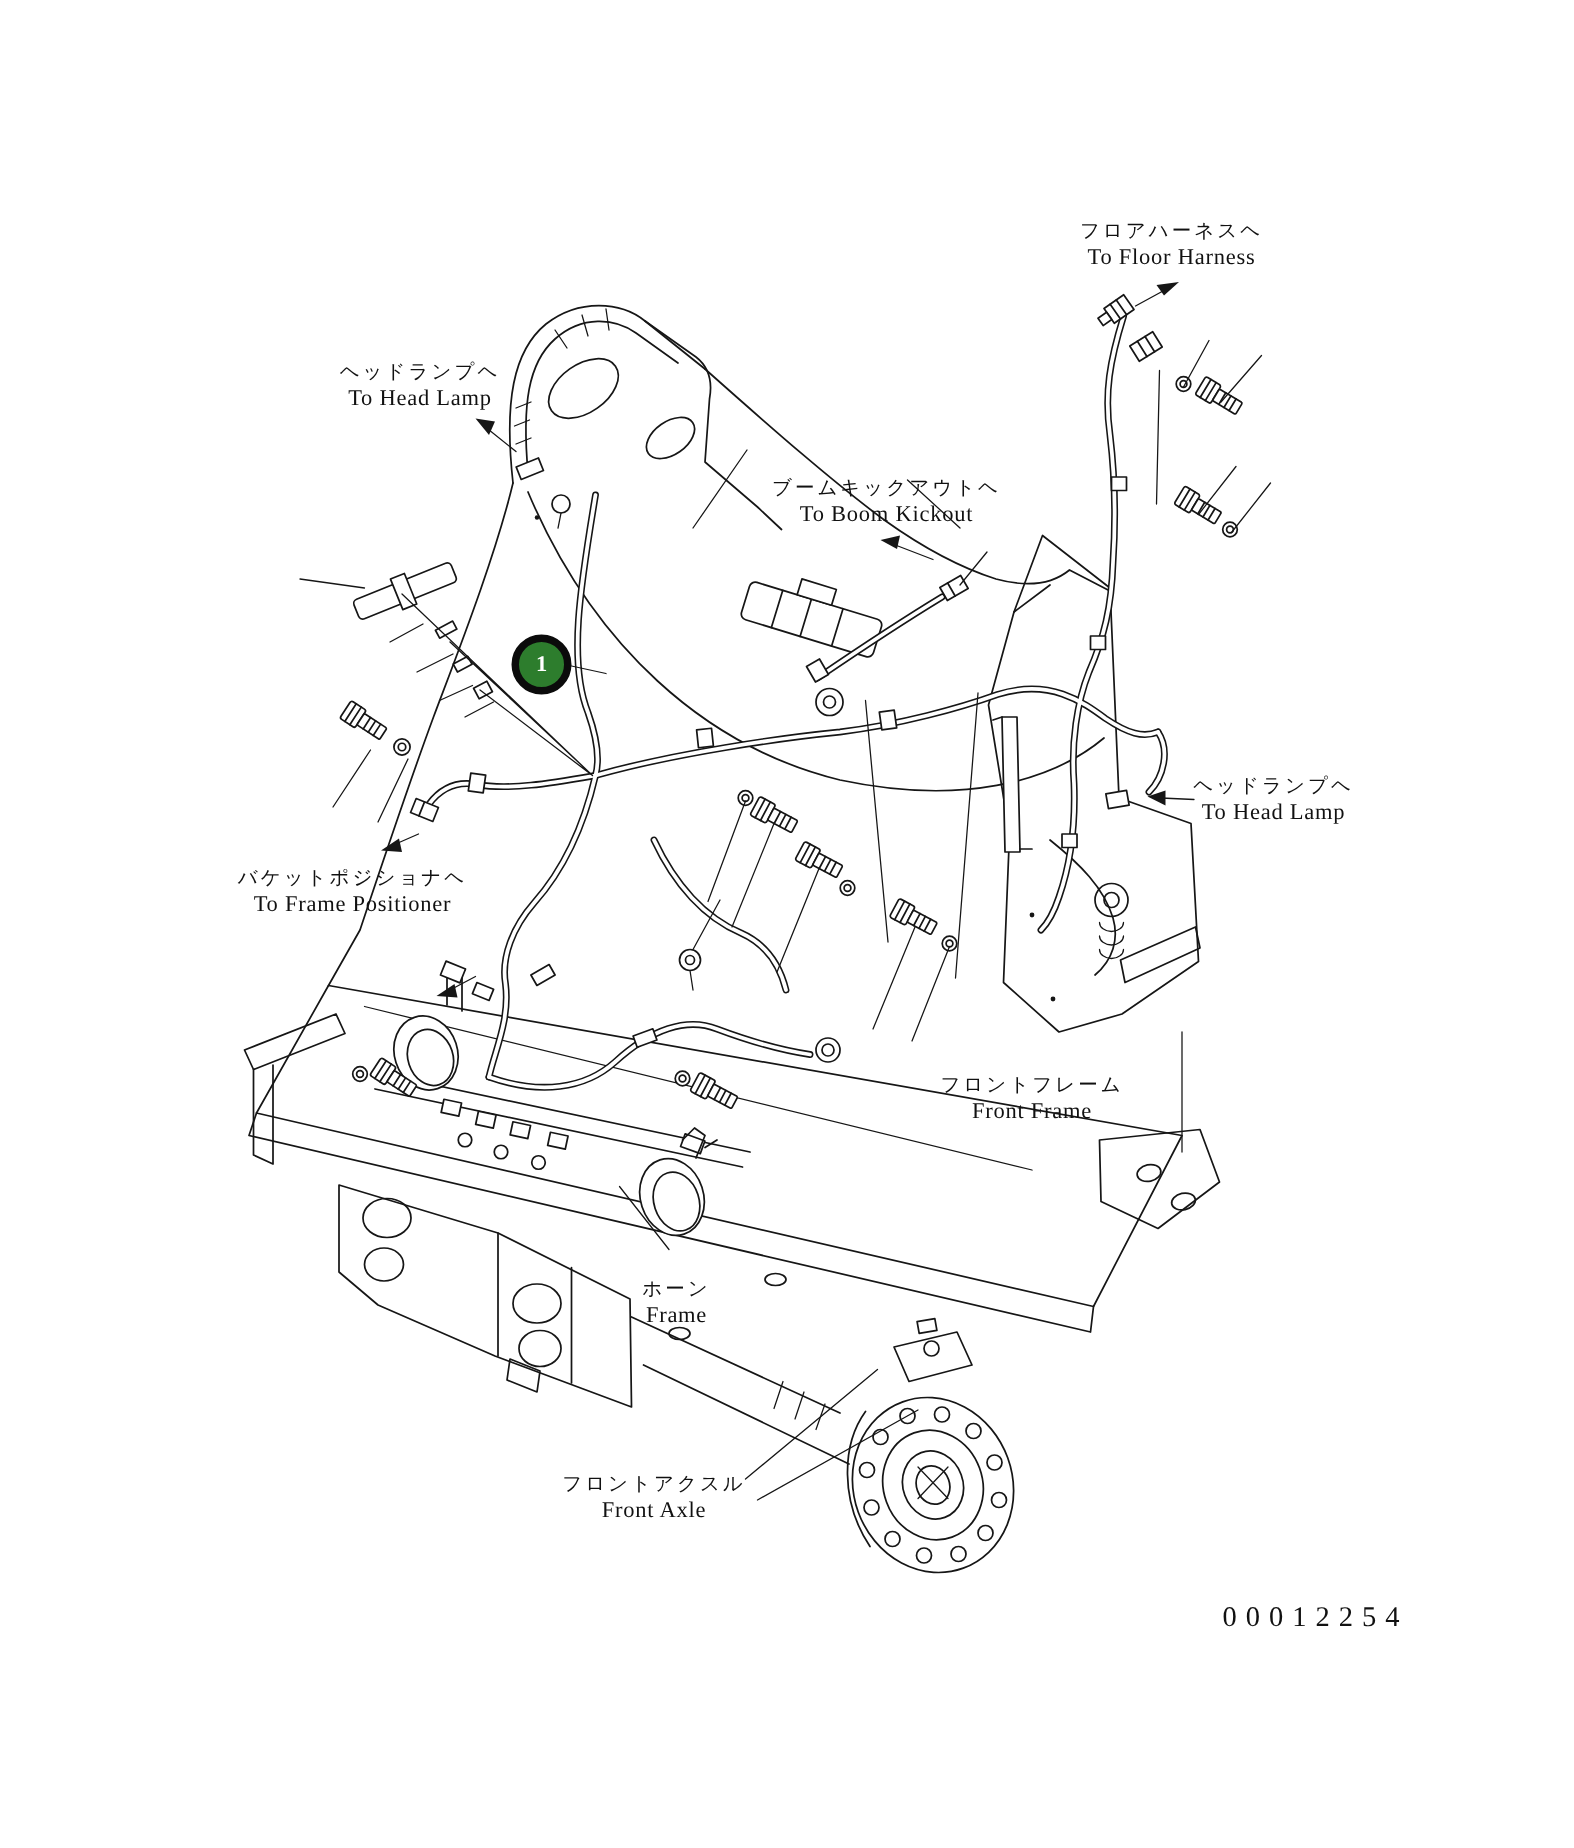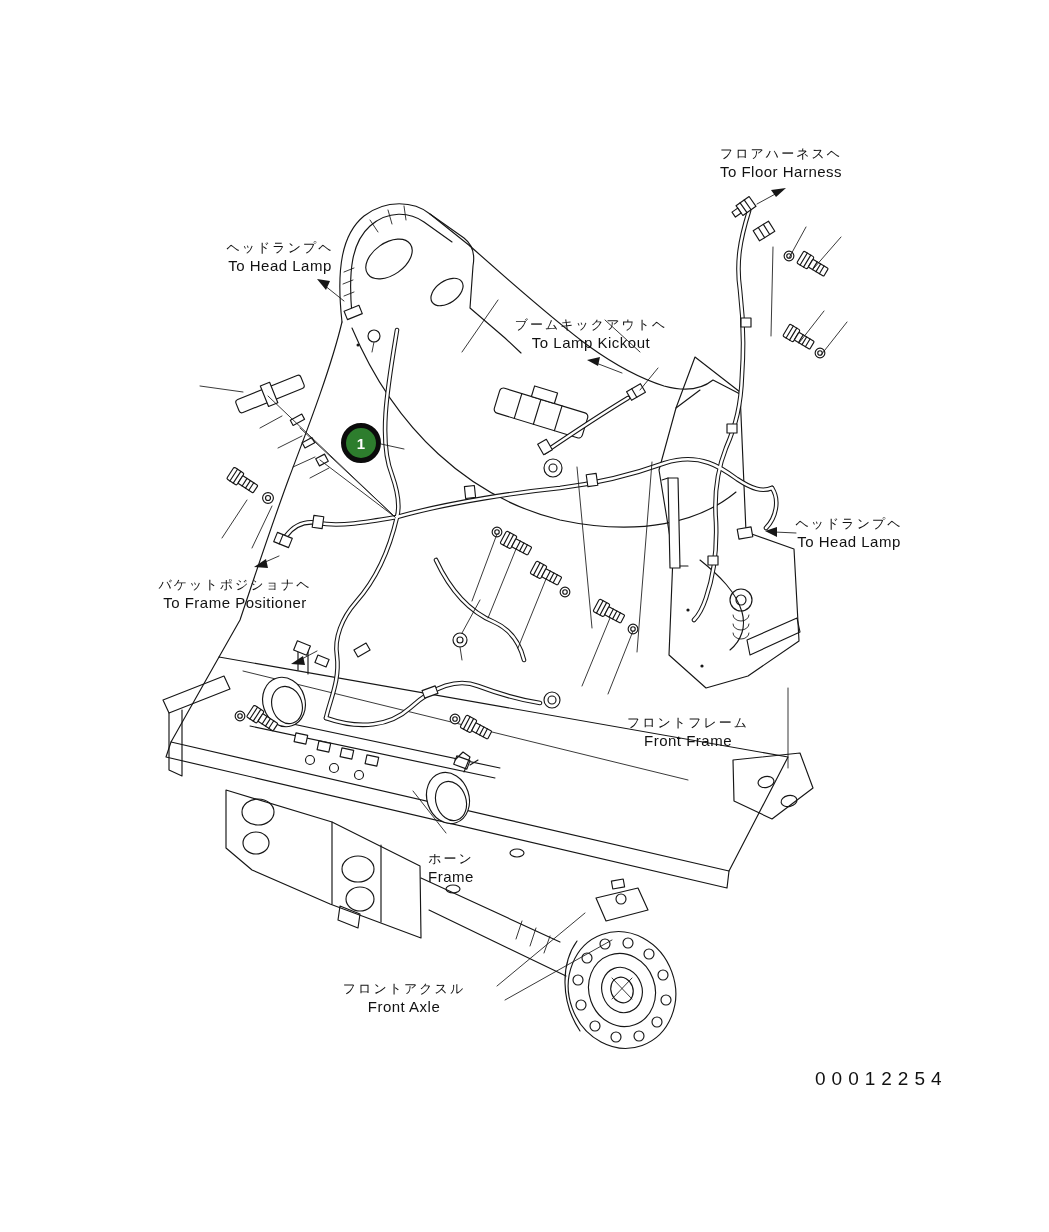--- a/index.html
+++ b/index.html
@@ -1,17 +1,17 @@
 <!DOCTYPE html>
 <html><head>
 <meta charset="utf-8">
 <style>
   html,body{margin:0;padding:0;background:#fff;}
   .canvas{position:relative;width:1049px;height:1232px;background:#ffffff;overflow:hidden;
-          font-family:Liberation Sans, sans-serif;color:#111;}
+          font-family:Liberation Serif, serif;color:#111;}
   svg{position:absolute;left:0;top:0;}
   svg *{vector-effect:non-scaling-stroke;}
   .ln{stroke:#161616;stroke-width:1.15;fill:none;stroke-linecap:round;stroke-linejoin:round;}
   .wh{stroke:#161616;stroke-width:1.15;fill:#ffffff;stroke-linejoin:round;}
   .thin{stroke:#161616;stroke-width:0.85;fill:none;stroke-linecap:round;}
   .tube{stroke:#161616;stroke-width:4.6;fill:none;stroke-linecap:round;stroke-linejoin:round;}
   .core{stroke:#ffffff;stroke-width:2.5;fill:none;stroke-linecap:round;stroke-linejoin:round;}
   .fill{fill:#161616;stroke:none;}
   .lbl{position:absolute;transform:translateX(-50%);text-align:center;white-space:nowrap;}
   .lbl .jp{display:block;font-size:13px;letter-spacing:2px;line-height:18px;}
@@ -286,39 +286,39 @@
   <div class="lbl" style="left:781px;top:145px">
     <span class="jp">フロアハーネスヘ</span>
     <span class="en">To Floor Harness</span>
   </div>
   <div class="lbl" style="left:280px;top:239px">
     <span class="jp">ヘッドランプヘ</span>
     <span class="en">To Head Lamp</span>
   </div>
   <div class="lbl" style="left:591px;top:316px">
     <span class="jp">ブームキックアウトヘ</span>
-    <span class="en">To Lamp Kickout</span>
+    <span class="en">To Boom Kickout</span>
   </div>
   <div class="lbl" style="left:849px;top:515px">
     <span class="jp">ヘッドランプヘ</span>
     <span class="en">To Head Lamp</span>
   </div>
   <div class="lbl" style="left:235px;top:576px">
     <span class="jp">バケットポジショナヘ</span>
     <span class="en">To Frame Positioner</span>
   </div>
   <div class="lbl" style="left:688px;top:714px">
     <span class="jp">フロントフレーム</span>
     <span class="en">Front Frame</span>
   </div>
   <div class="lbl" style="left:451px;top:850px">
     <span class="jp">ホーン</span>
     <span class="en">Frame</span>
   </div>
-  <div class="lbl" style="left:404px;top:980px">
+  <div class="lbl" style="left:436px;top:980px">
     <span class="jp">フロントアクスル</span>
     <span class="en">Front Axle</span>
   </div>
 
   <div class="balloon" style="background: rgb(45, 125, 45);">
     <span>1</span>
   </div>
 
   <div class="pn">00012254</div>
 

